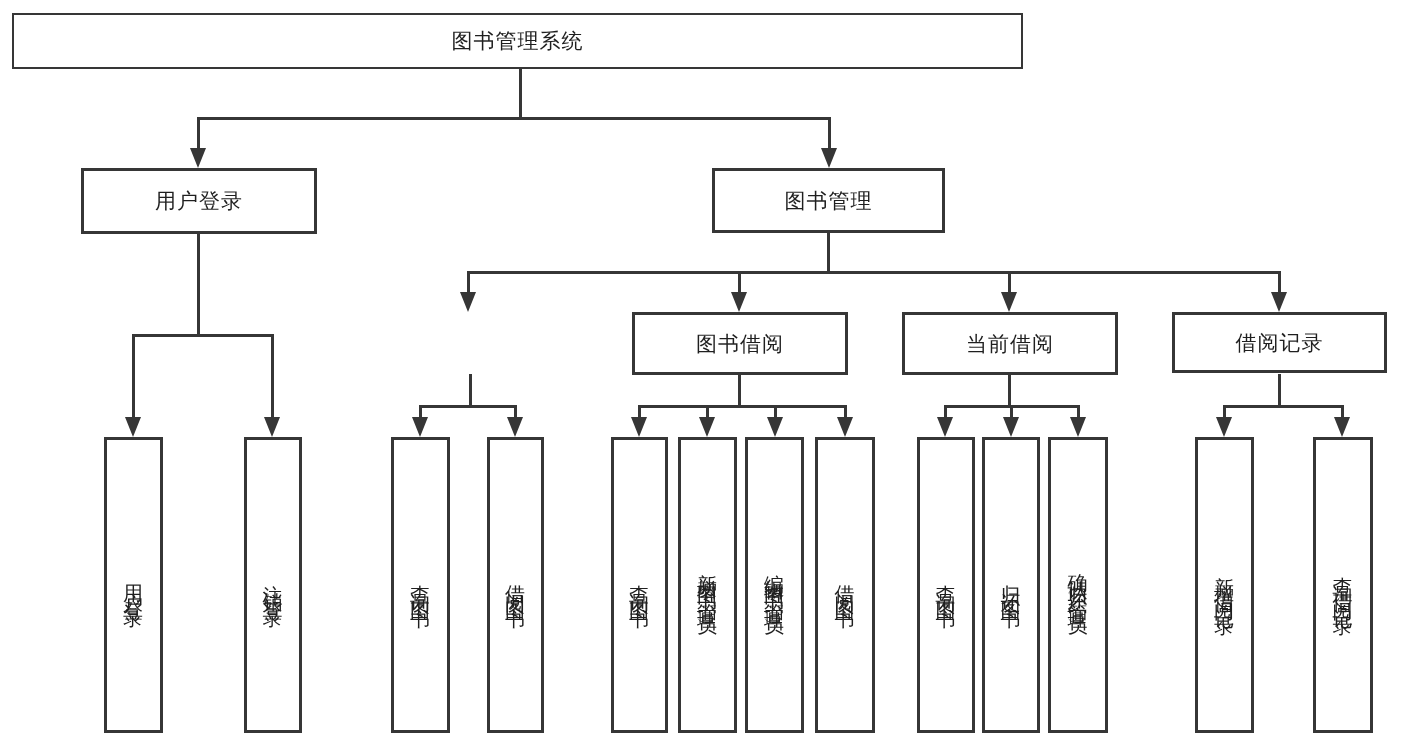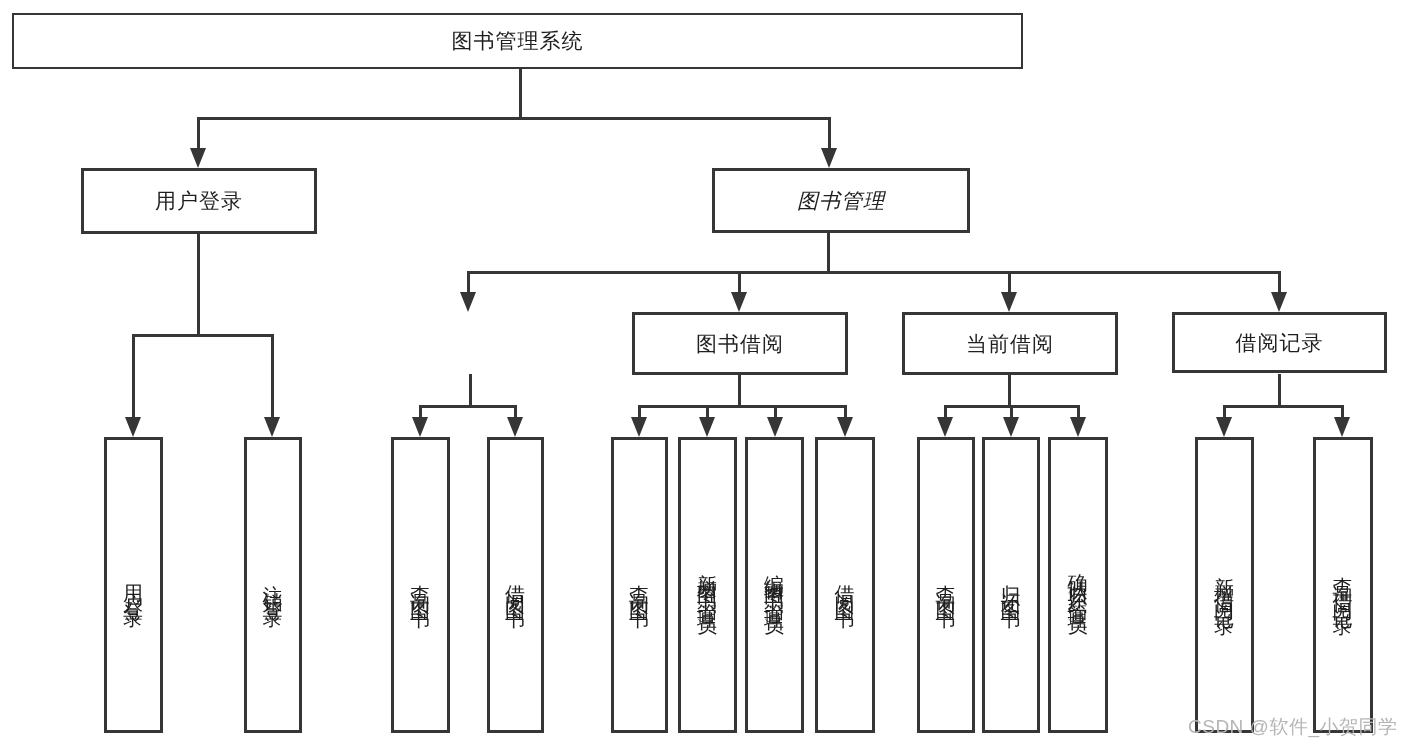--- a/index.html
+++ b/index.html
@@ -134,21 +134,21 @@
   <div class="vline" style="left:1341px; top:405px; height:14px;"></div>
   <div class="arrow" style="left:1334px; top:417px;"></div>
 
   <div class="box hbox root" style="left:12px; top:13px; width:1011px; height:56px;">
     <span>图书管理系统</span>
   </div>
 
   <div class="box hbox" style="left:81px; top:168px; width:236px; height:66px;">
     <span>用户登录</span>
   </div>
-  <div class="box hbox" style="left:712px; top:168px; width:258px; height:65px;font-style:italic;">
+  <div class="box hbox" style="left:712px; top:168px; width:233px; height:65px;">
     <span>图书管理</span>
   </div>
 
   <div class="box hbox" style="left:632px; top:312px; width:216px; height:63px;">
     <span>图书借阅</span>
   </div>
   <div class="box hbox" style="left:902px; top:312px; width:216px; height:63px;">
     <span>当前借阅</span>
   </div>
   <div class="box hbox" style="left:1172px; top:312px; width:215px; height:61px;">
@@ -192,15 +192,14 @@
     <span class="vtext long">确认归还（管理员）</span>
   </div>
 
   <div class="box vbox" style="left:1195px; top:437px; width:59px; height:296px;">
     <span class="vtext">新增借阅记录</span>
   </div>
   <div class="box vbox" style="left:1313px; top:437px; width:60px; height:296px;">
     <span class="vtext">查询借阅记录</span>
   </div>
 
-  <div class="watermark">CSDN @软件_小贺同学</div>
 
 </div>
 
 </body></html>

